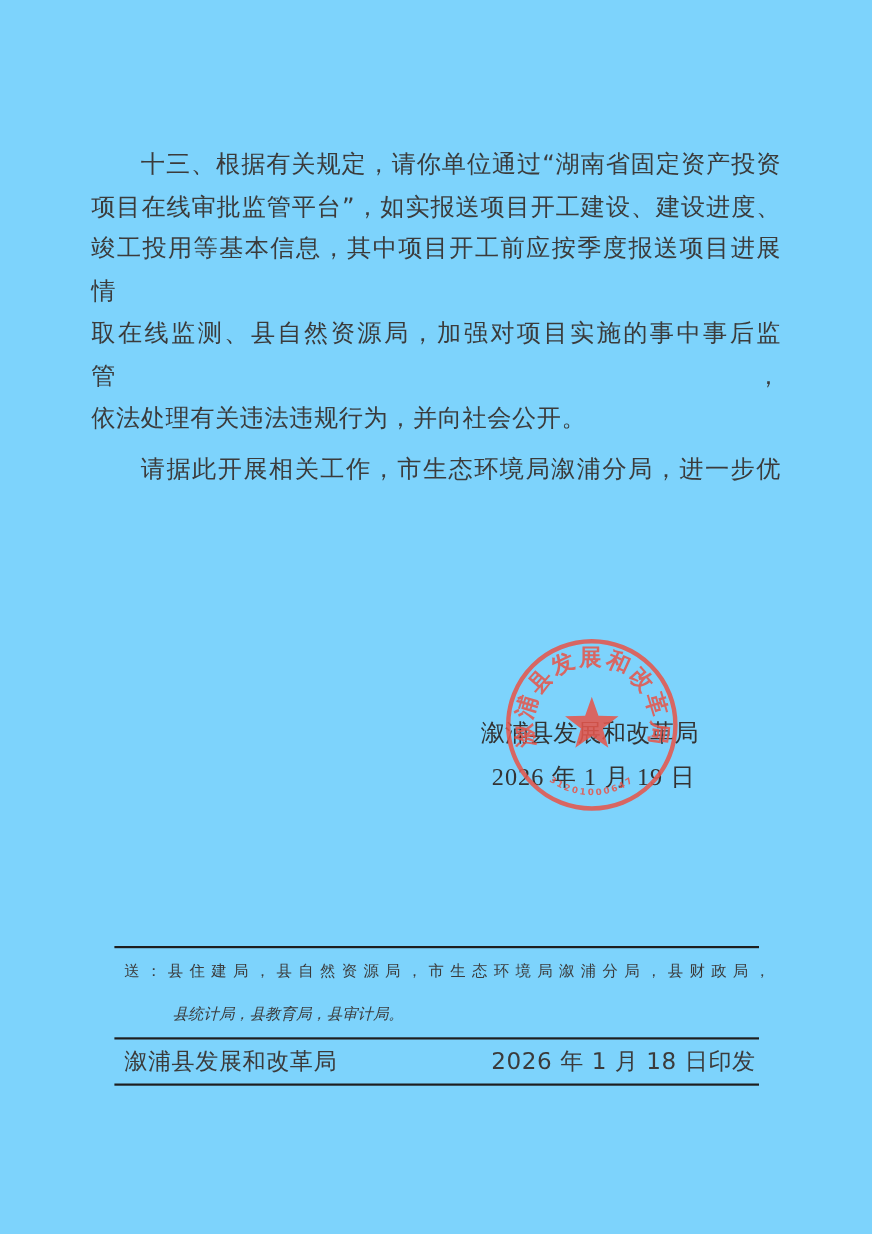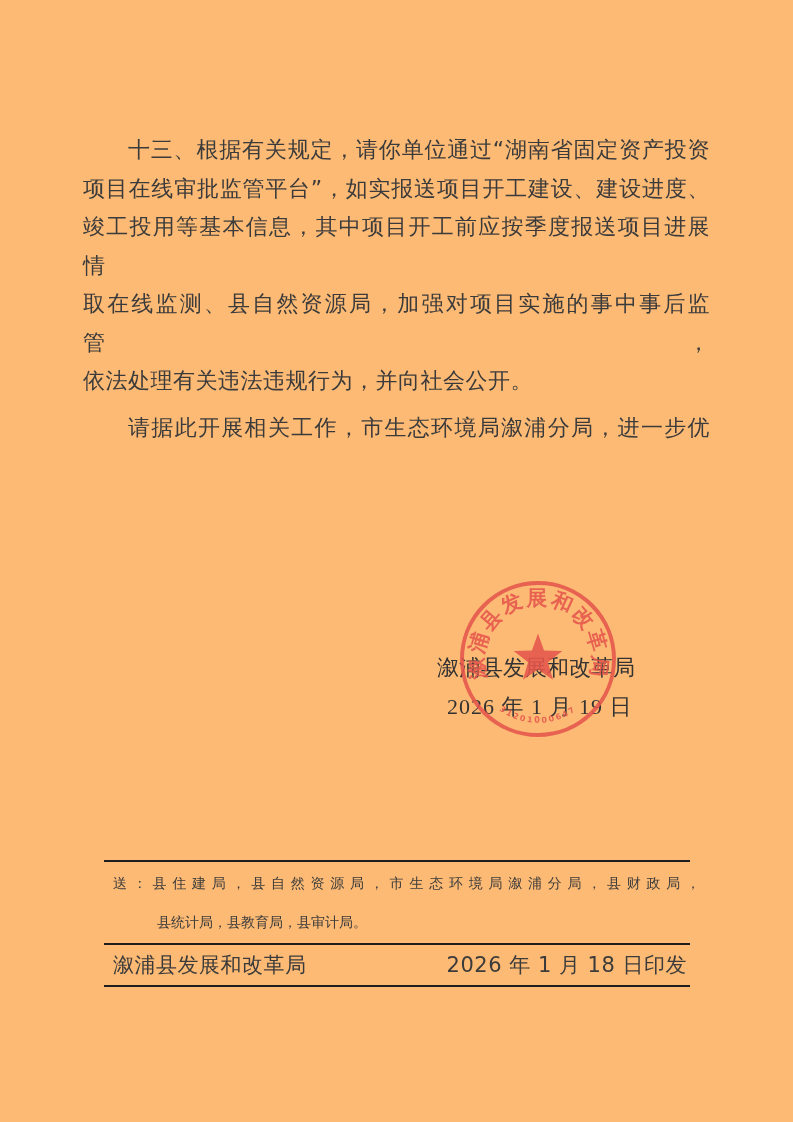--- a/index.html
+++ b/index.html
@@ -11,21 +11,21 @@
     height: 1122px;
     background: #ffffff;
     font-family: "DejaVu Sans", sans-serif;
     color: #3b3b3b;
     position: relative;
     overflow: hidden;
   }
   .page {
     position: absolute;
     inset: 0;
-    background: #fdba74;
+    background: #7dd3fc;
   }
   
   .body-text {
     position: absolute;
     left: 83px;
     top: 131px;
     width: 627px;
     font-size: 22px;
     line-height: 38.5px;
     letter-spacing: 0.5px;
@@ -87,20 +87,21 @@
     line-height: 39px;
     color: #3b3b3b;
   }
   .dist-line1 {
     text-align: justify;
     text-align-last: justify;
   }
   .dist-line2 {
     padding-left: 44px;
     white-space: nowrap;
+    font-style: italic;
   }
 
   
   .footer {
     position: absolute;
     left: 113px;
     top: 951px;
     width: 574px;
     display: flex;
     justify-content: space-between;

